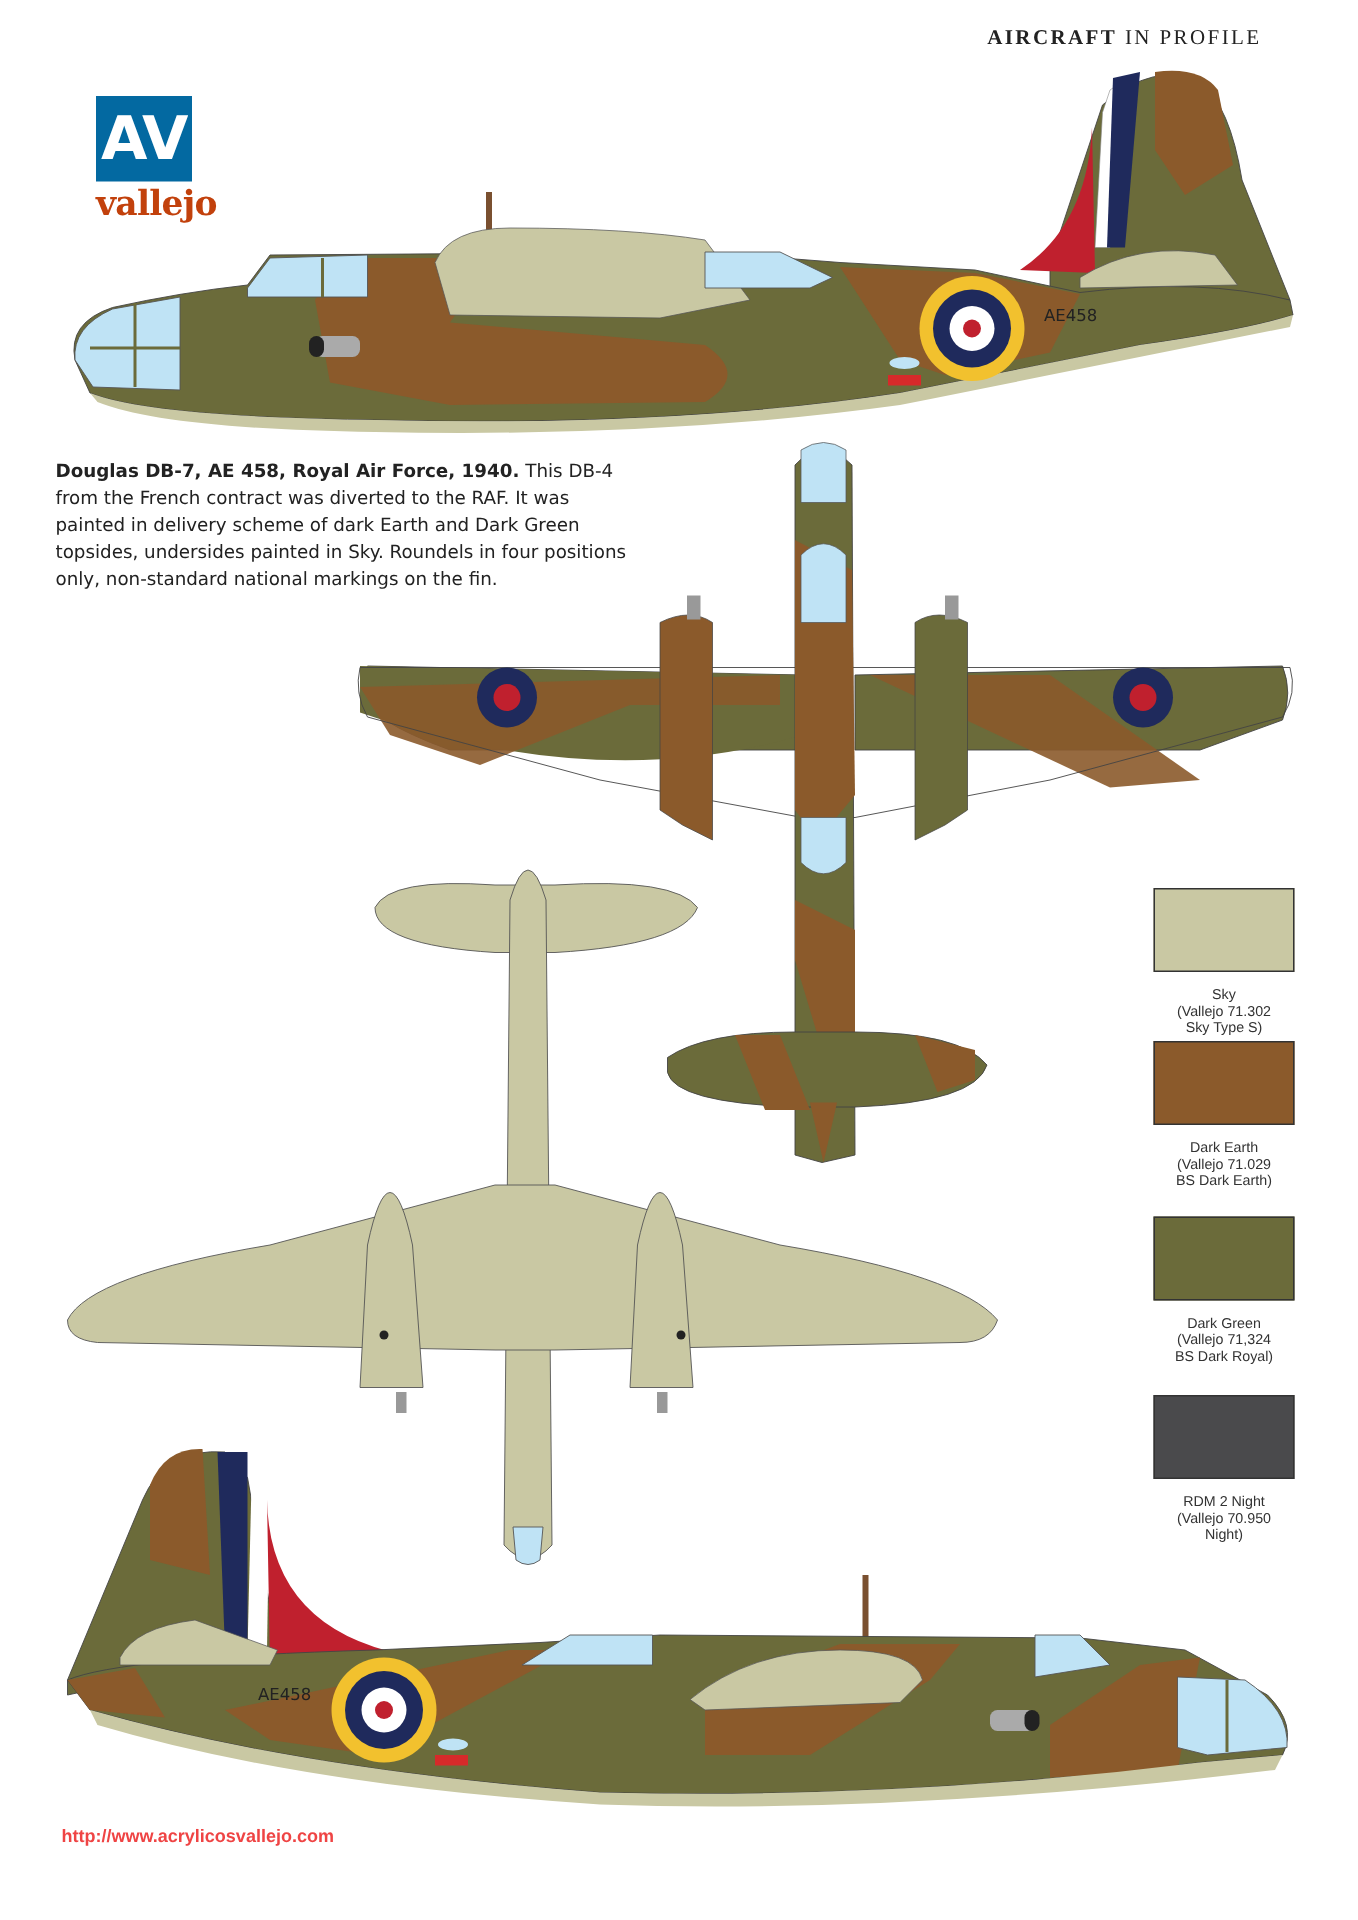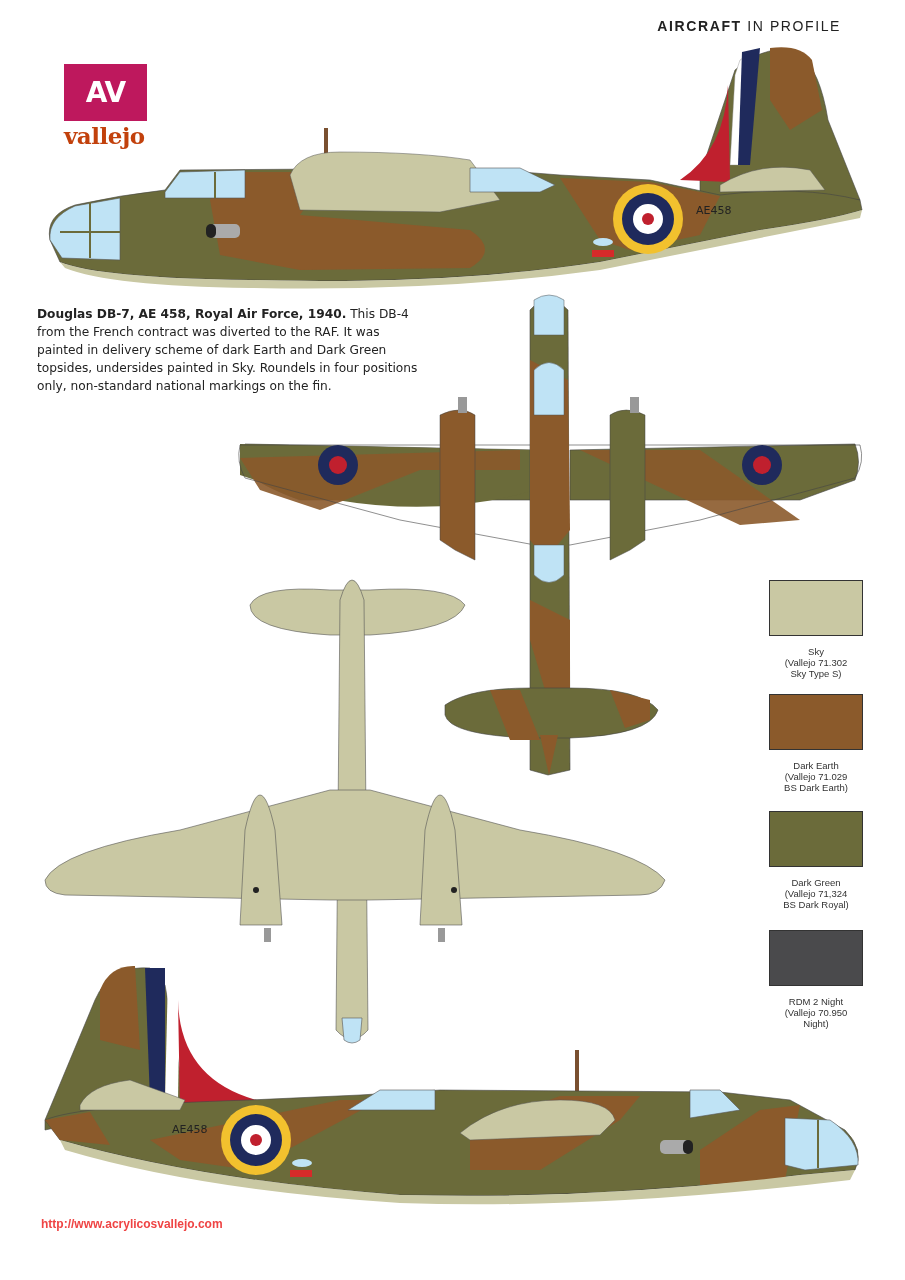--- a/index.html
+++ b/index.html
@@ -1,21 +1,21 @@
 <!DOCTYPE html>
 <html><head>
 <meta charset="utf-8">
 <style>
   html,body{margin:0;padding:0;background:#ffffff;}
   body{width:905px;height:1280px;position:relative;overflow:hidden;font-family:"Liberation Sans",sans-serif;}
   .abs{position:absolute;}
-  .header-title{right:64px;top:18px;font-family:Liberation Sans, sans-serif;font-size:14px;letter-spacing:1.6px;color:#222;}
+  .header-title{right:64px;top:18px;font-family:Liberation Serif, serif;font-size:14px;letter-spacing:1.6px;color:#222;}
   .header-title .bold{font-weight:bold;}
   .logo{left:64px;top:64px;width:75px;}
-  .logo-box{width:83px;height:57px;background:#be185d;display:flex;align-items:center;justify-content:center;color:#fff;font-family:"DejaVu Sans",sans-serif;font-weight:bold;font-size:28px;letter-spacing:-1px;}
+  .logo-box{width:64px;height:57px;background:#0369a1;display:flex;align-items:center;justify-content:center;color:#fff;font-family:"DejaVu Sans",sans-serif;font-weight:bold;font-size:40px;letter-spacing:-1px;}
   .logo-word{font-family:"DejaVu Serif",serif;font-weight:bold;font-size:23px;color:#c2410c;text-align:center;margin-top:1px;letter-spacing:-0.5px;}
   .caption{left:37px;top:305px;width:385px;font-family:"DejaVu Sans",sans-serif;font-size:12.2px;line-height:18px;color:#222;}
   .caption b{font-weight:bold;}
   .swatch-block{position:absolute;left:768px;width:96px;text-align:center;font-family:"Liberation Sans",sans-serif;font-size:9.5px;line-height:11px;color:#333;}
   .swatch{width:92px;height:54px;border:1.5px solid #333;margin:0 auto 10px auto;}
   .footer-url{left:41px;top:1217px;font-family:"Liberation Sans",sans-serif;font-weight:bold;font-size:12px;color:#ef4444;}
   svg{position:absolute;left:0;top:0;}
 </style>
 </head>
 <body>
@@ -160,21 +160,21 @@
     <ellipse cx="302" cy="1163" rx="10" ry="4" fill="#bfe3f5"></ellipse>
     <rect x="290" y="1170" width="22" height="7" fill="#d62a2a"></rect>
     <text x="172" y="1133" font-family="DejaVu Sans, sans-serif" font-size="11" fill="#222">AE458</text>
   </g>
 </svg>
 
 <div class="abs caption">
   <b>Douglas DB-7, AE 458, Royal Air Force, 1940.</b><span> This DB-4 from the French contract was diverted to the RAF. It was painted in delivery scheme of dark Earth and Dark Green topsides, undersides painted in Sky. Roundels in four positions only, non-standard national markings on the fin.</span>
 </div>
 
-<div class="swatch-block" style="top:580px;">
+<div class="swatch-block" style="top:592px;">
   <div class="swatch" style="background:#c9c8a3;"></div>
   <div>Sky</div>
   <div>(Vallejo 71.302</div>
   <div>Sky Type S)</div>
 </div>
 <div class="swatch-block" style="top:694px;">
   <div class="swatch" style="background:#8b5a2b;"></div>
   <div>Dark Earth</div>
   <div>(Vallejo 71.029</div>
   <div>BS Dark Earth)</div>

